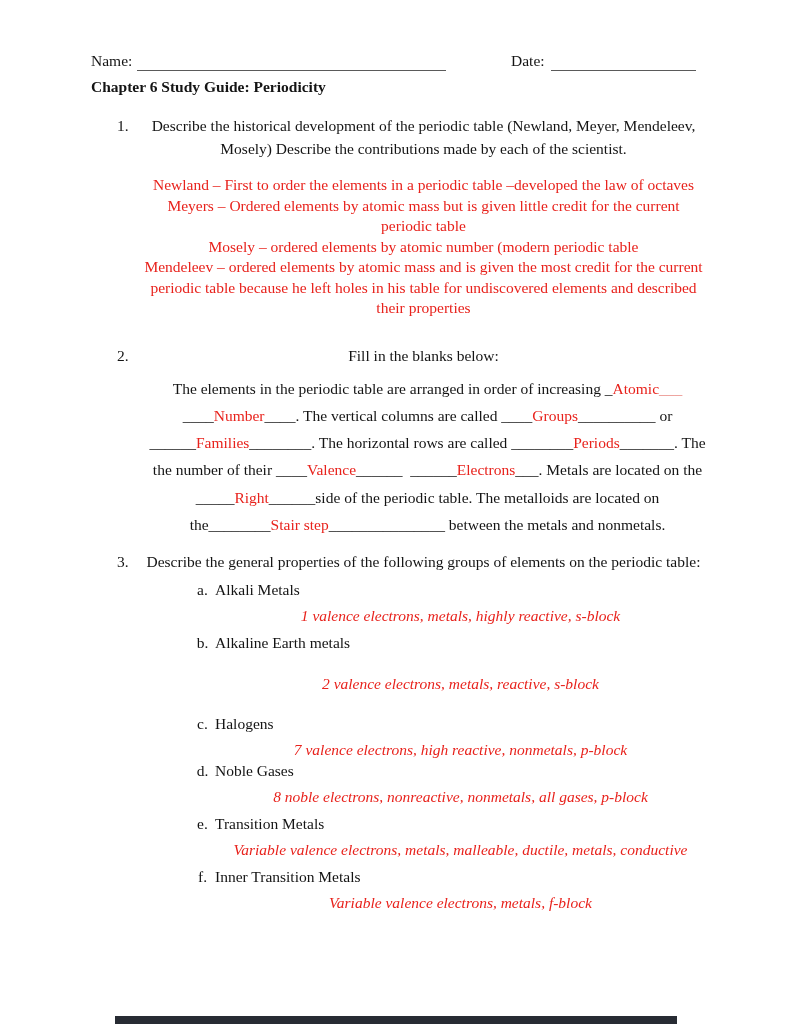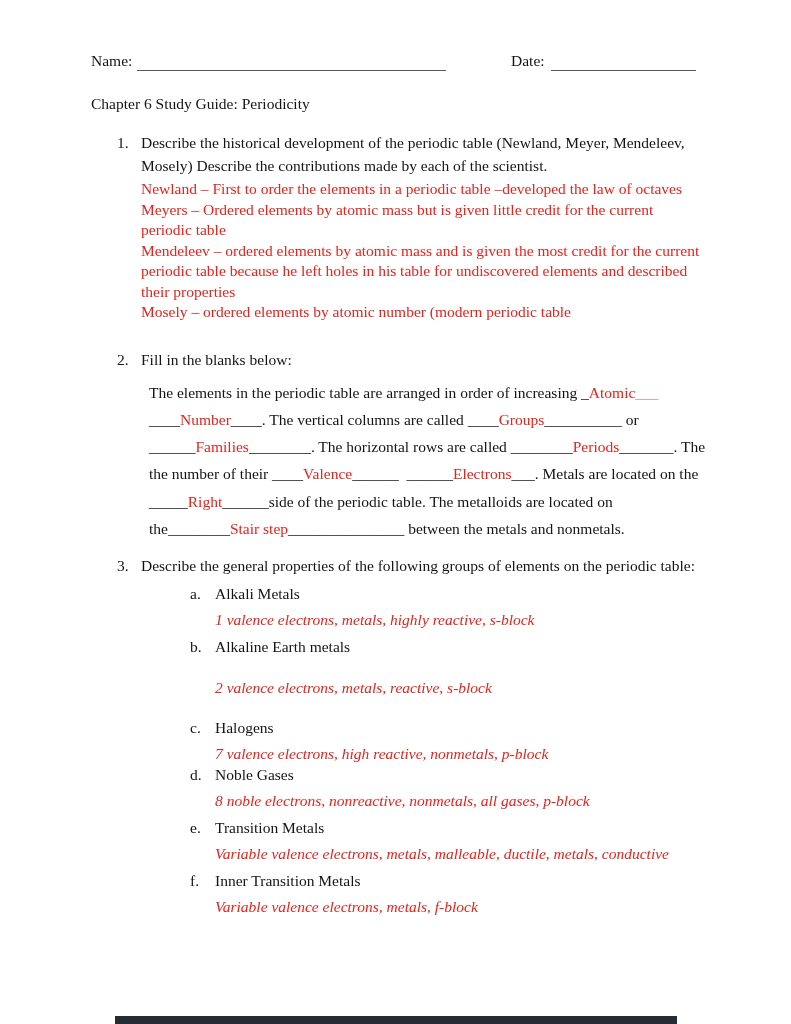--- a/index.html
+++ b/index.html
@@ -28,27 +28,27 @@
     width:615px;
   }
   
   .name-row{position:relative;height:24px;}
   .nd-label{position:absolute;top:0;}
   .name-label{left:0;}
   .name-uline{position:absolute;left:46px;top:18px;width:309px;border-bottom:1.4px solid var(--uline);height:0;}
   .date-label{left:420px;}
   .date-uline{position:absolute;left:460px;top:18px;width:145px;border-bottom:1.4px solid var(--uline);height:0;}
   
-  .doc-title{margin-top:17px;line-height:22px;}
+  .doc-title{line-height:22px;font-weight:bold;}
   
   .qitem{display:flex;padding-left:26px;margin-top:16px;}
   .qnum{width:24px;flex:none;line-height:23px;}
-  .qbody{width:565px;line-height:23px;}
+  .qbody{width:565px;line-height:23px;text-align:center;}
   
-  .red-block{margin-top:2px;line-height:20.5px;color:var(--red);}
+  .red-block{margin-top:15px;line-height:20.5px;color:var(--red);}
   .red-block div{min-height:20.5px;}
   
   .fill-block{margin-top:8px;margin-left:8px;}
   .fill-line{height:27.3px;line-height:27.3px;white-space:pre;}
   .seg-k{color:var(--ink);}
   .seg-r{color:var(--red);}
   .seg-rl{color:var(--redlight);}
   
   .sub-list{margin-top:5px;}
   .sub-item{display:flex;padding-left:49px;margin-top:6px;line-height:21px;}
@@ -82,22 +82,22 @@
 
     <div class="doc-title">Chapter 6 Study Guide: Periodicity</div>
 
     <div class="qitem">
       <span class="qnum">1.</span>
       <div class="qbody">
         <div>Describe the historical development of the periodic table (Newland, Meyer, Mendeleev, Mosely) Describe the contributions made by each of the scientist.</div>
         <div class="red-block" id="q1-answers">
             <div>Newland – First to order the elements in a periodic table –developed the law of octaves</div>
             <div>Meyers – Ordered elements by atomic mass but is given little credit for the current periodic table</div>
+            <div>Mosely – ordered elements by atomic number (modern periodic table</div>
             <div>Mendeleev – ordered elements by atomic mass and is given the most credit for the current periodic table because he left holes in his table for undiscovered elements and described their properties</div>
-            <div>Mosely – ordered elements by atomic number (modern periodic table</div>
           </div>
       </div>
     </div>
 
     <div class="qitem" style="margin-top:25px;">
       <span class="qnum">2.</span>
       <div class="qbody">
         <div>Fill in the blanks below:</div>
         <div class="fill-block" id="q2-lines">
             <div class="fill-line"><span class="seg-k">The elements in the periodic table are arranged in order of increasing </span><span class="seg-k">_</span><span class="seg-r">Atomic</span><span class="seg-rl">___</span></div>

